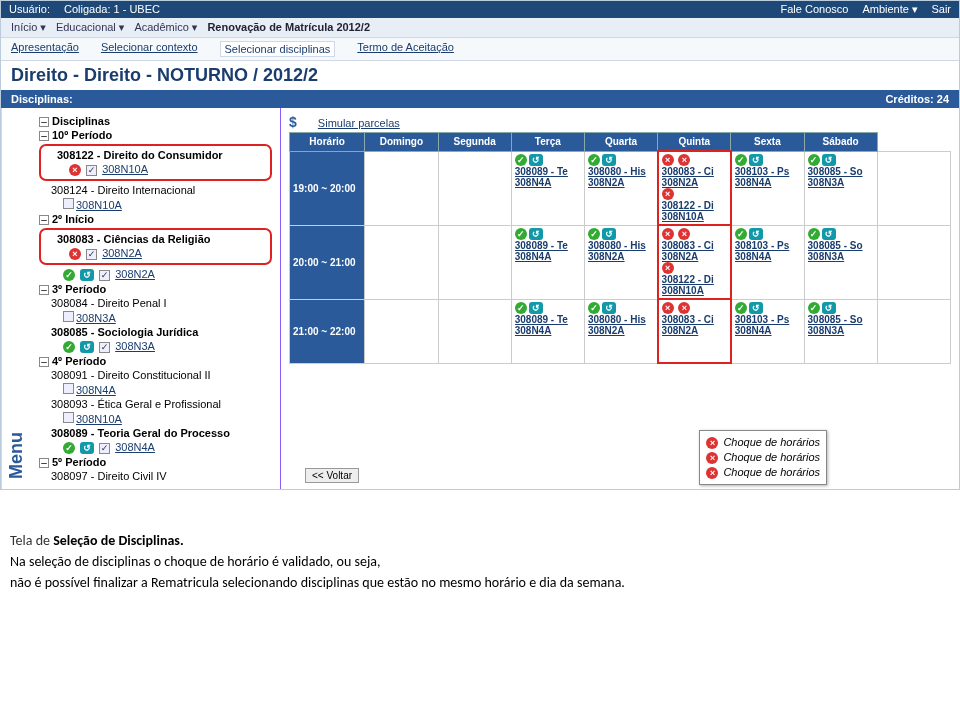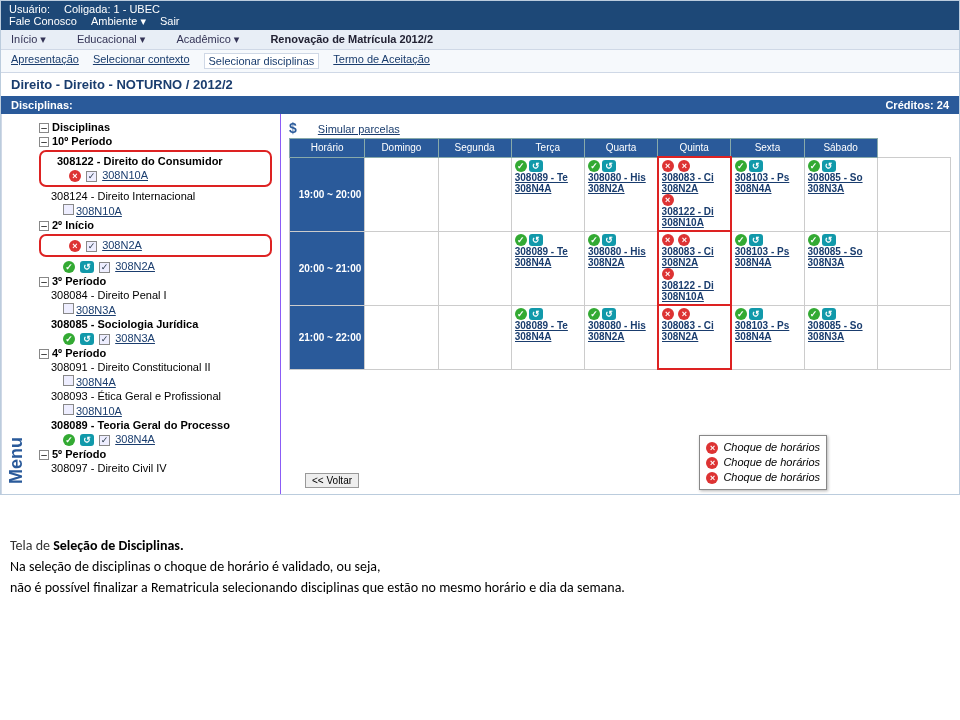--- a/index.html
+++ b/index.html
@@ -1,28 +1,28 @@
 <!DOCTYPE html>
 <html><head>
 <meta charset="utf-8">
 <style>
 * { box-sizing: border-box; margin: 0; padding: 0; }
 body { font-family: Verdana, Arial, sans-serif; font-size: 11px; background: #fff; }
 .page { width: 960px; margin: 0 auto; position: relative; }
 .screenshot { border: 1px solid #bcd; background: #fff; }
-.topbar { background: #1d4877; color: #fff; display: flex; justify-content: space-between; padding: 2px 8px; font-size: 11px; flex-direction: column; }
+.topbar { background: #1d4877; color: #fff; display: flex; justify-content: space-between; padding: 2px 8px; font-size: 11px; }
 .topbar .left, .topbar .right { display: flex; gap: 14px; }
 .topbar span { cursor: pointer; }
-.topnav { background: #e8eef6; padding: 3px 10px; font-size: 11px; display: flex; gap: 31px; border-bottom: 1px solid #cfd8e6; }
+.topnav { background: #e8eef6; padding: 3px 10px; font-size: 11px; display: flex; gap: 10px; border-bottom: 1px solid #cfd8e6; }
 .topnav span { color: #335; cursor: pointer; }
 .topnav .bold { font-weight: bold; color: #223; }
-.subnav { background: #f6f9fc; padding: 3px 10px; font-size: 11px; display: flex; gap: 14px; border-bottom: 1px solid #cfd8e6; }
+.subnav { background: #f6f9fc; padding: 3px 10px; font-size: 11px; display: flex; gap: 22px; border-bottom: 1px solid #cfd8e6; }
 .subnav span { color: #1a3d6e; text-decoration: underline; cursor: pointer; }
 .subnav .active { background: #fff; border: 1px solid #cfd8e6; padding: 1px 4px; text-decoration: none; }
-.context { font-weight: bold; color: #1a3d6e; padding: 4px 10px; font-size: 13px; }
+.context { font-weight: bold; color: #1a3d6e; padding: 4px 10px; font-size: 18px; }
 .bar { background: #2a5a9a; color: #fff; display: flex; justify-content: space-between; padding: 3px 10px; font-size: 11px; font-weight: bold; }
 .main { display: flex; }
 .menu-tab { writing-mode: vertical-rl; transform: rotate(180deg); color: #2a5a9a; font-size: 18px; font-weight: bold; padding: 10px 4px; border-right: 1px solid #cfd8e6; }
 .tree { flex: 0 0 250px; padding: 6px 8px; font-size: 11px; border-right: 1px solid #8b5cf6; min-height: 380px; }
 .tree .period { font-weight: bold; color: #000; }
 .tree .node { padding: 1px 0; }
 .tree .disc { margin-left: 12px; padding: 1px 0; }
 .tree .sub { margin-left: 24px; padding: 1px 0; }
 .tree a { color: #1a3d6e; text-decoration: underline; cursor: pointer; }
 .tree .bold { font-weight: bold; }
@@ -33,23 +33,23 @@
 .ico-swap { background: #19a; width: 14px; border-radius: 3px; }
 .chk { display: inline-block; width: 11px; height: 11px; border: 1px solid #888; background: #eef; font-size: 9px; line-height: 9px; text-align: center; color: #234; margin-right: 2px; }
 .exp { display: inline-block; width: 10px; height: 10px; border: 1px solid #888; text-align: center; line-height: 8px; font-size: 10px; margin-right: 3px; }
 .right-pane { flex: 1; padding: 6px 8px; position: relative; }
 .sim-link { color: #1a3d6e; text-decoration: underline; font-size: 11px; margin-left: 18px; }
 .dollar { color: #2a5a9a; font-weight: bold; font-size: 14px; }
 .quadro-head { background: #e8eef6; border: 1px solid #cfd8e6; padding: 2px 4px; font-size: 11px; margin-top: 6px; display: flex; justify-content: space-between; }
 .print { text-align: right; color: #1a3d6e; font-size: 10px; }
 .print .pic { width: 14px; height: 12px; border: 1px solid #579; display: inline-block; border-radius: 2px; }
 table.sched { width: 100%; border-collapse: collapse; margin-top: 2px; font-size: 10px; }
-table.sched th { background: #2a5a9a; color: #fff; font-weight: normal; padding: 3px 4px; border: 1px solid #8aa; font-size: 10px; }
+table.sched th { background: #2a5a9a; color: #fff; font-weight: bold; padding: 3px 4px; border: 1px solid #8aa; font-size: 10px; }
 table.sched td { border: 1px solid #ccc; padding: 2px 3px; vertical-align: top; height: 64px; width: 70px; overflow: hidden; }
-table.sched td.hcol { background: #2a5a9a; color: #fff; font-weight: bold; text-align: right; vertical-align: middle; width: 72px; }
+table.sched td.hcol { background: #2a5a9a; color: #fff; font-weight: bold; text-align: left; vertical-align: middle; width: 72px; }
 .cell a { color: #1a3d6e; text-decoration: underline; font-weight: bold; font-size: 10px; }
 .cell-red { border: 2px solid #d22 !important; }
 .tooltip { position: absolute; background: #fff; border: 1px solid #888; padding: 4px 6px; font-size: 11px; box-shadow: 1px 1px 3px rgba(0,0,0,0.3); right: 132px; bottom: 4px; font-style: italic; }
 .tooltip .row { padding: 1px 0; }
 .voltar { position: absolute; left: 24px; bottom: 6px; background: #eee; border: 1px solid #999; padding: 1px 6px; font-size: 10px; cursor: pointer; }
 .caption { margin-top: 40px; padding: 0 10px; font-size: 14px; line-height: 1.5; font-family: Calibri, Arial, sans-serif; }
 .caption .t1 { color: #333; }
 .caption .b { font-weight: bold; }
 .cell .line { white-space: nowrap; overflow: hidden; }
 </style>
@@ -106,20 +106,21 @@
           <a>308N10A</a>
         </div>
       </div>
 
       <div class="disc">308124 - Direito Internacional</div>
       <div class="sub"><span class="chk"></span><a>308N10A</a></div>
 
       <div class="node"><span class="exp">–</span><span class="period">2º Início</span></div>
 
       <div class="redbox">
+        <div class="disc bold">308083 - Ciências da Religião</div>
         <div class="sub">
           <span class="ico ico-x">×</span>
           <span class="chk">✓</span>
           <a>308N2A</a>
         </div>
       </div>
 
       <div class="sub">
         <span class="ico ico-ok">✓</span>
         <span class="ico ico-swap">↺</span>

